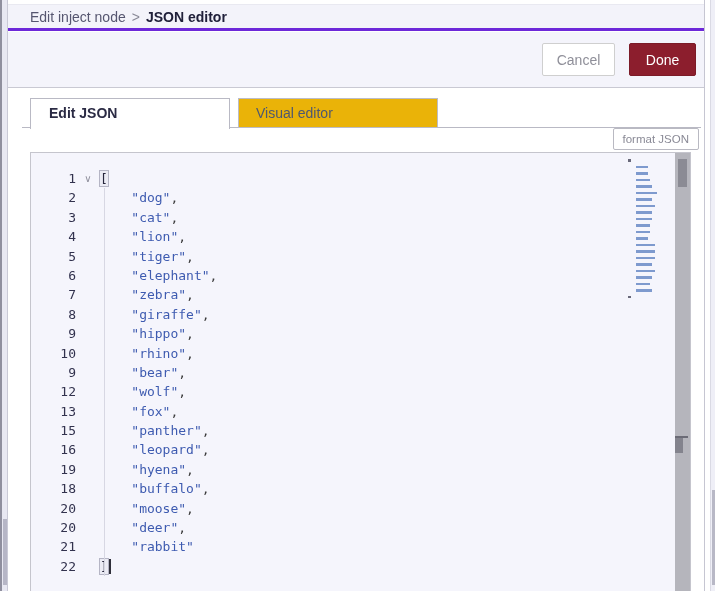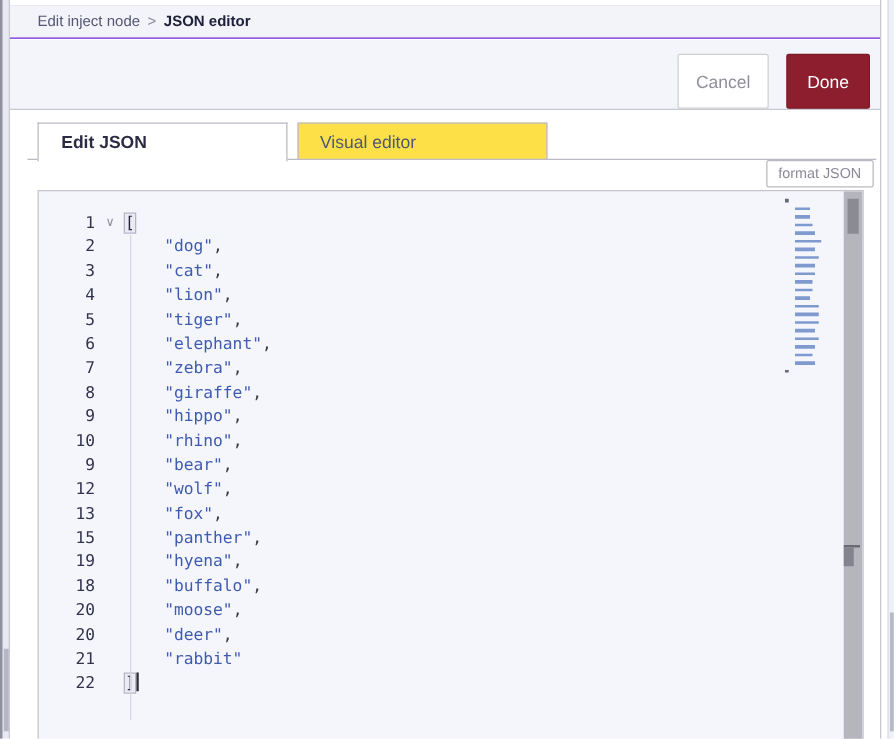--- a/index.html
+++ b/index.html
@@ -13,41 +13,41 @@
   #left-thumb { position:absolute; left:1px; top:519px; width:4px; height:66px; background:#b6b6c6; }
   #right-strip { position:absolute; left:710px; top:0; width:5px; height:591px;
     background:#efeff7; border-left:1px solid #dadae4; }
   #right-thumb { position:absolute; left:1px; top:490px; width:3px; height:95px; background:#b8b8c6; }
 
   
   #tray { position:absolute; left:8px; top:0; width:697px; height:591px;
     background:#fff; border-right:1px solid #c6c6d2; }
 
   #breadcrumb-bar { position:absolute; left:0; top:4px; width:100%; height:27px;
-    background:#f3f3fa; border-top:1px solid #e9e9f1; border-bottom:1px solid #6d28d9;
-    line-height:25px; padding-left:22px; font-size:12px; color:#565670; }
+    background:#f3f3fa; border-top:1px solid #e9e9f1; border-bottom:3px solid #6d28d9;
+    line-height:25px; padding-left:22px; font-size:14px; color:#565670; }
   #breadcrumb-bar .sep { color:#8a8a98; margin:0 6px; }
   #breadcrumb-bar .cur { color:#20203a; font-weight:bold; }
 
   #button-bar { position:absolute; left:0; top:32px; width:100%; height:56px;
     background:#f4f4fb; border-bottom:1px solid #c9c9d3; }
-  .btn { position:absolute; top:11px; height:44px; font-size:14px; border-radius:2px;
+  .btn { position:absolute; top:11px; height:33px; font-size:14px; border-radius:2px;
     cursor:pointer; font-family:"Liberation Sans", sans-serif; }
   #cancel-btn { right:89px; width:73px; background:#fff; border:1px solid #cfcfcf; color:#8f8f99; }
   #done-btn   { right:8px;  width:67px; border:1px solid #7c1b28; color:#fff; }
 
   #content { position:absolute; left:0; top:89px; width:100%; bottom:0; background:#fff; }
 
   #tabs-row { position:absolute; left:14px; top:9px; right:3px; height:30px;
     border-bottom:1px solid #b9b9c4; }
   .tab { position:absolute; top:0; width:200px; font-size:14px; cursor:pointer; }
   #tab-edit-json { left:8px; height:31px; background:#fff; z-index:2;
     border:1px solid #b9b9c4; border-bottom:none; font-weight:bold; color:#2b2b44;
     line-height:29px; padding-left:18px; }
-  #tab-visual { left:216px; height:30px; background:#fde047; border:1px solid #bcbcc6;
+  #tab-visual { left:216px; height:30px; background:#eab308; border:1px solid #bcbcc6;
     color:#4e5871; line-height:28px; padding-left:17px; }
 
   #format-btn { position:absolute; right:5px; top:39px; height:22px; padding:0 9px;
     font-size:11.5px; background:#fff; border:1px solid #b9b9c2; border-radius:2px;
     color:#8a8a96; cursor:pointer; font-family:"Liberation Sans", sans-serif; }
 
   
   #editor { position:absolute; left:22px; top:63px; width:661px; bottom:-3px;
     background:#f5f5fc; border:1px solid #c5c5cd; overflow:hidden; }
   #assistant { position:absolute; left:64px; top:2px; height:15px; font-size:12px;
@@ -182,20 +182,25 @@
               <span class="ln">13</span>
               <span class="fold"></span>
               <span class="code">    <span class="str">"fox"</span><span class="punc">,</span></span>
             </div>
             <div class="row">
               <span class="ln">15</span>
               <span class="fold"></span>
               <span class="code">    <span class="str">"panther"</span><span class="punc">,</span></span>
             </div>
             <div class="row">
+              <span class="ln">16</span>
+              <span class="fold"></span>
+              <span class="code">    <span class="str">"leopard"</span><span class="punc">,</span></span>
+            </div>
+            <div class="row">
               <span class="ln">19</span>
               <span class="fold"></span>
               <span class="code">    <span class="str">"hyena"</span><span class="punc">,</span></span>
             </div>
             <div class="row">
               <span class="ln">18</span>
               <span class="fold"></span>
               <span class="code">    <span class="str">"buffalo"</span><span class="punc">,</span></span>
             </div>
             <div class="row">

